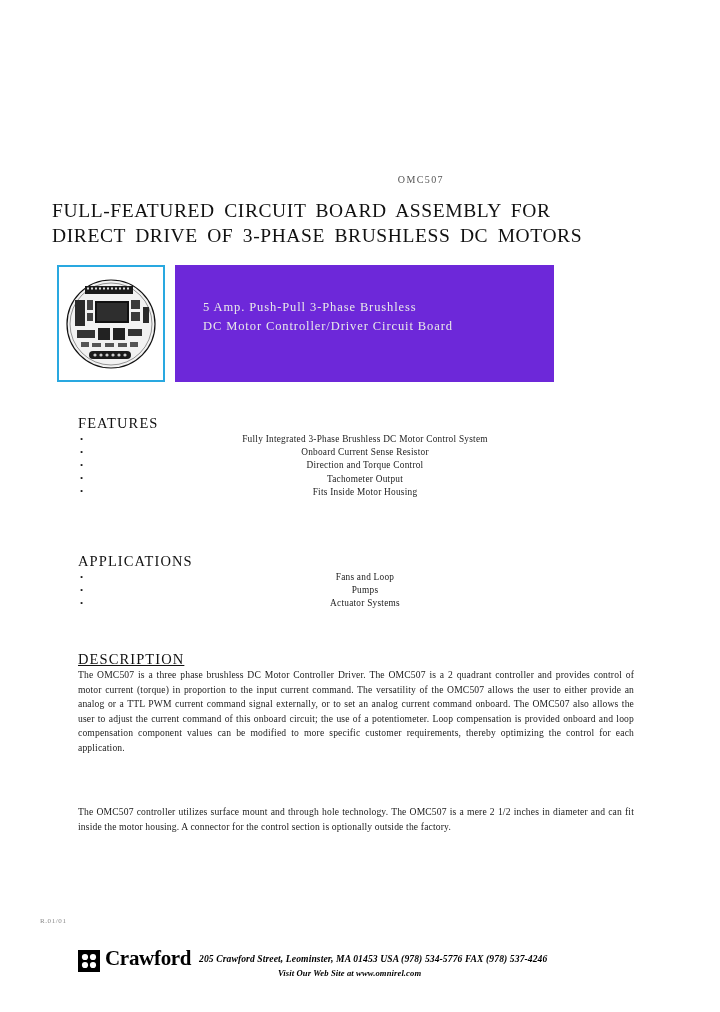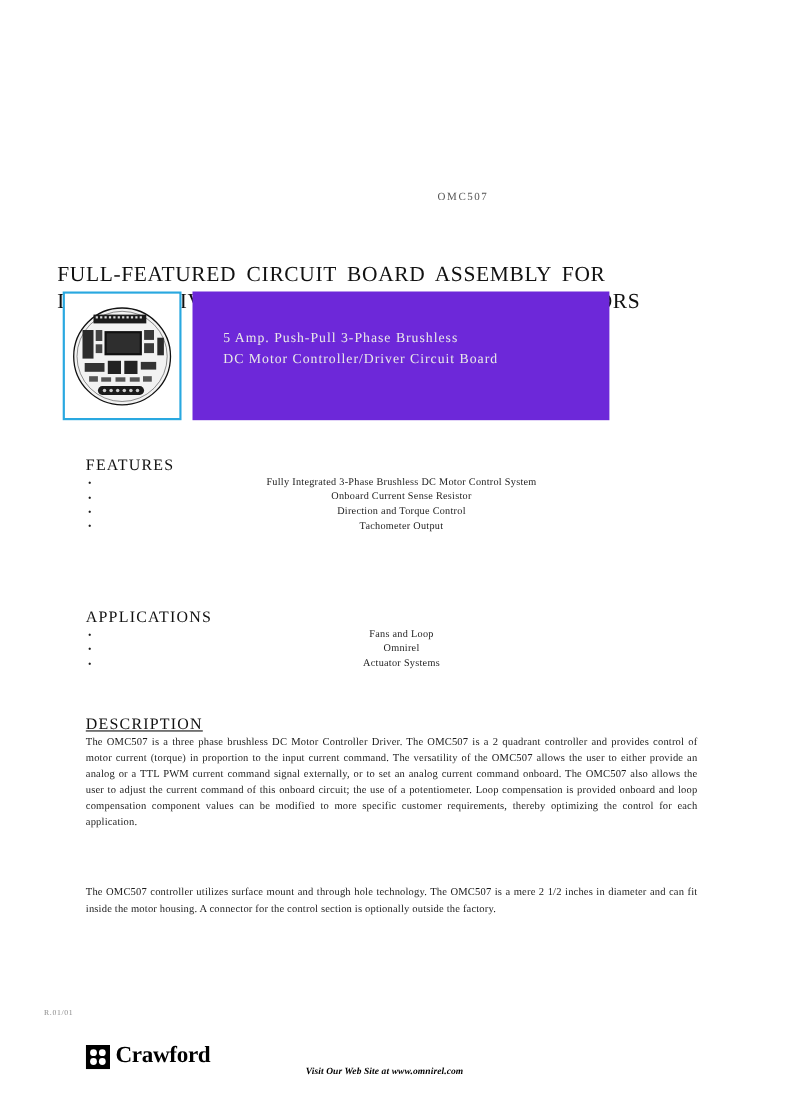--- a/index.html
+++ b/index.html
@@ -39,21 +39,20 @@
     position: absolute;
     left: 52px;
     top: 198px;
     width: 620px;
     font-family: "Liberation Serif", serif;
     font-size: 19.5px;
     line-height: 25px;
     letter-spacing: 0.6px;
     color: #111;
     word-spacing: 4px;
-    margin-top: 39px;
   }
 
   
   .hero {
     position: absolute;
     left: 57px;
     top: 265px;
     width: 497px;
     height: 117px;
   }
@@ -268,40 +267,42 @@
       </div>
     </div>
   </div>
 
   <div class="sec-head" id="features-head">FEATURES</div>
   <ul class="bullets" id="features-list">
     <li>Fully Integrated 3-Phase Brushless DC Motor Control System</li>
     <li>Onboard Current Sense Resistor</li>
     <li>Direction and Torque Control</li>
     <li>Tachometer Output</li>
+    <li>Fits Inside Motor Housing</li>
   </ul>
 
   <div class="sec-head" id="applications-head">APPLICATIONS</div>
   <ul class="bullets" id="applications-list">
     <li>Fans and Loop</li>
-    <li>Omnirel</li>
+    <li>Pumps</li>
     <li>Actuator Systems</li>
   </ul>
 
   <div class="sec-head" id="description-head">DESCRIPTION</div>
   <div class="desc" id="desc-p1">The OMC507 is a three phase brushless DC Motor Controller Driver.  The OMC507 is a 2 quadrant controller and provides control of motor current (torque) in proportion to the input current command.  The versatility of the OMC507 allows the user to either provide an analog or a TTL PWM current command signal externally, or to set an analog current command onboard.  The OMC507 also allows the user to adjust the current command of this onboard circuit; the use of a potentiometer.  Loop compensation is provided onboard and loop compensation component values can be modified to more specific customer requirements, thereby optimizing the control for each application.</div>
   <div class="desc" id="desc-p2">The OMC507 controller utilizes surface mount and through hole technology.  The OMC507 is a mere 2 1/2 inches in diameter and can fit inside the motor housing.  A connector for the control section is optionally outside the factory.</div>
 
   <div class="pagecode">R.01/01</div>
 
   <div class="footer">
     <svg class="footer-logo-mark" viewBox="0 0 22 22">
       <rect x="0" y="0" width="22" height="22" fill="#000"></rect>
       <circle cx="7" cy="7" r="3.1" fill="#fff"></circle>
       <circle cx="15" cy="7" r="3.1" fill="#fff"></circle>
       <circle cx="7" cy="15" r="3.1" fill="#fff"></circle>
       <circle cx="15" cy="15" r="3.1" fill="#fff"></circle>
     </svg>
     <div class="footer-brand">Crawford</div>
+    <div class="footer-addr">205 Crawford Street, Leominster, MA  01453  USA  (978) 534-5776 FAX (978) 537-4246</div>
     <div class="footer-web">Visit Our Web Site at www.omnirel.com</div>
   </div>
 
 </div>
 
 </body></html>

